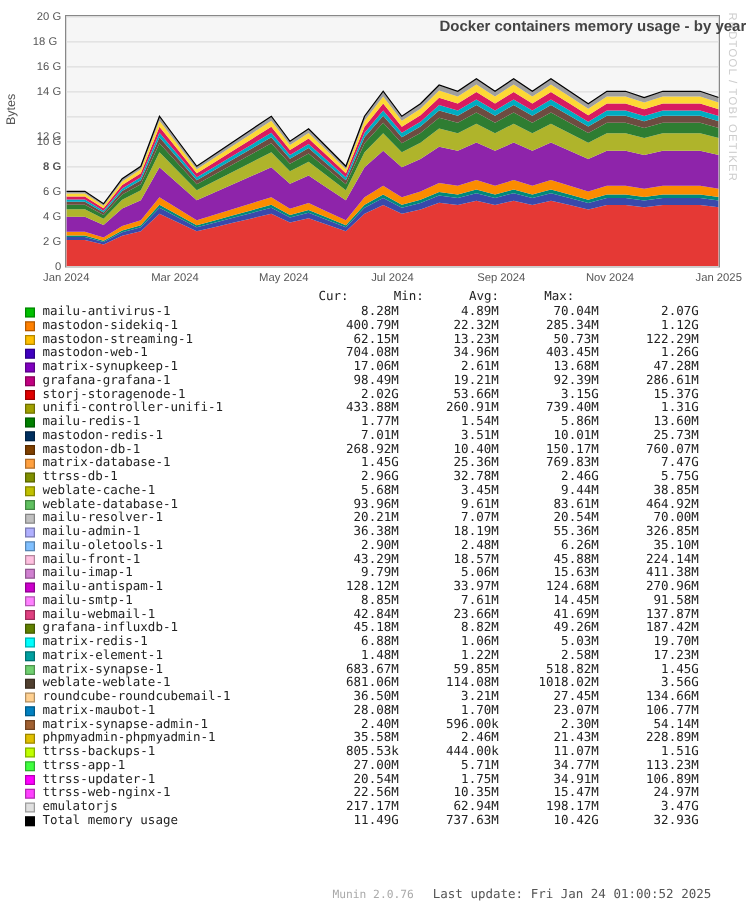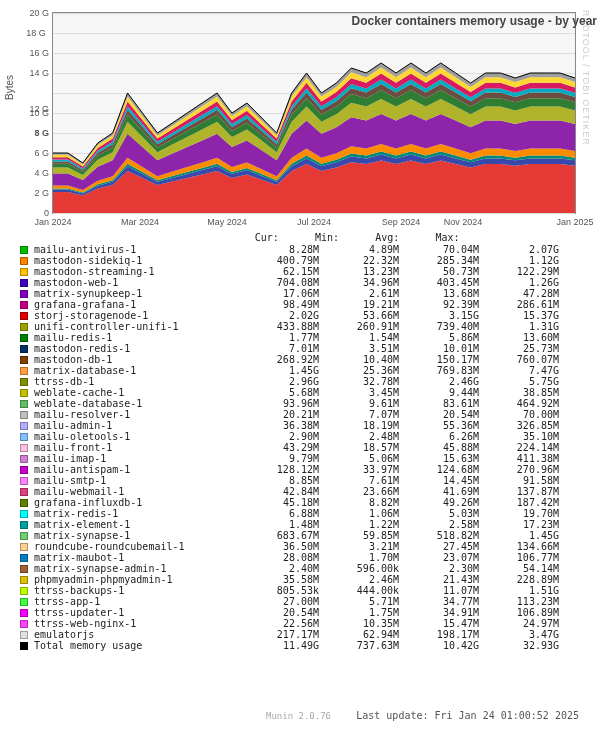--- a/index.html
+++ b/index.html
@@ -11,21 +11,21 @@
 .grid-h{position:absolute;left:0;right:0;border-top:1px solid #ddd}
 .ytick{position:absolute;left:-30px;width:26px;text-align:right;font-size:9px;color:#555;transform:translateY(-50%)}
 .xtick{position:absolute;bottom:-14px;font-size:9px;color:#555;transform:translateX(-50%);white-space:nowrap}
 .plot-area{position:absolute;left:0;right:0;top:0;bottom:0;overflow:hidden}
 .table-wrap{position:absolute;left:20px;top:232px;width:560px}
 .legend-header{font-family:monospace;font-size:10px;color:#222;white-space:pre;margin-bottom:1px}
 .legend-row{display:flex;align-items:center;height:11px;font-family:monospace;font-size:10px;color:#222}
 .swatch{width:8px;height:8px;margin-right:6px;flex:0 0 8px;border:1px solid rgba(0,0,0,.3);box-sizing:border-box}
 .lname{flex:0 0 205px;overflow:hidden;white-space:nowrap}
 .lval{width:80px;text-align:right;white-space:nowrap}
-.footer{position:absolute;right:18px;bottom:10px;font-family:monospace;font-size:10px;color:#555;text-align:left}
+.footer{position:absolute;right:28px;bottom:10px;font-family:monospace;font-size:10px;color:#555;text-align:left}
 .footer-left{position:absolute;left:0;right:0;bottom:10px;text-align:center;font-family:monospace;font-size:9px;color:#aaa}
 </style>
 </head>
 <body>
 <div class="wrapper">
   <div class="watermark">RRDTOOL / TOBI OETIKER</div>
   <div class="axis-title-y">Bytes</div>
   <div class="chart-title">Docker containers memory usage - by year</div>
   <div class="chart-area">
     <div id="yticks">
@@ -51,21 +51,21 @@
         <div class="ytick" style="top: 20px; text-align: center;">18 G</div>
         <div class="grid-h" style="top: 0px;"></div>
         <div class="ytick" style="top: 0px;">20 G</div>
       </div>
     <div id="xticks">
         <div class="xtick" style="left: 0px;">Jan 2024</div>
         <div class="xtick" style="left: 87px;">Mar 2024</div>
         <div class="xtick" style="left: 174px;">May 2024</div>
         <div class="xtick" style="left: 261px;">Jul 2024</div>
         <div class="xtick" style="left: 348px;">Sep 2024</div>
-        <div class="xtick" style="left: 410px; margin-top: 40px;">Nov 2024</div>
+        <div class="xtick" style="left: 435px; margin-top: 40px;">Nov 2024</div>
         <div class="xtick" style="left: 522px;">Jan 2025</div>
       </div>
     <div class="plot-area" id="plot"><svg width="522" height="200" preserveAspectRatio="none">
           <path d="M0,200 L0,200 L14.914285714285715,200 L29.82857142857143,200 L44.74285714285714,200 L59.65714285714286,200 L74.57142857142857,200 L89.48571428571428,200 L104.4,200 L119.31428571428572,200 L134.22857142857143,200 L149.14285714285714,200 L164.05714285714285,200 L178.97142857142856,200 L193.8857142857143,200 L208.8,200 L223.7142857142857,200 L238.62857142857143,200 L253.54285714285714,200 L268.45714285714286,200 L283.37142857142857,200 L298.2857142857143,200 L313.2,200 L328.1142857142857,200 L343.0285714285714,200 L357.9428571428571,200 L372.8571428571429,200 L387.7714285714286,200 L402.6857142857143,200 L417.6,200 L432.51428571428573,200 L447.4285714285714,200 L462.3428571428571,200 L477.25714285714287,200 L492.1714285714286,200 L507.0857142857143,200 L522,200 L522,152.75 L507.0857142857143,151 L492.1714285714286,151 L477.25714285714287,151 L462.3428571428571,152.75 L447.4285714285714,151 L432.51428571428573,151 L417.6,154.5 L402.6857142857143,151 L387.7714285714286,147.5 L372.8571428571429,151 L357.9428571428571,147.5 L343.0285714285714,151 L328.1142857142857,147.5 L313.2,151 L298.2857142857143,149.25 L283.37142857142857,154.5 L268.45714285714286,158 L253.54285714285714,151 L238.62857142857143,158 L223.7142857142857,172 L208.8,166.75 L193.8857142857143,161.5 L178.97142857142856,165 L164.05714285714285,158 L149.14285714285714,161.5 L134.22857142857143,165 L119.31428571428572,168.5 L104.4,172 L89.48571428571428,165 L74.57142857142857,158 L59.65714285714286,172 L44.74285714285714,175.5 L29.82857142857143,182.5 L14.914285714285715,179 L0,179 Z" fill="#e53935" stroke="none"></path>
           <path d="M0,179 L0,179 L14.914285714285715,179 L29.82857142857143,182.5 L44.74285714285714,175.5 L59.65714285714286,172 L74.57142857142857,158 L89.48571428571428,165 L104.4,172 L119.31428571428572,168.5 L134.22857142857143,165 L149.14285714285714,161.5 L164.05714285714285,158 L178.97142857142856,165 L193.8857142857143,161.5 L208.8,166.75 L223.7142857142857,172 L238.62857142857143,158 L253.54285714285714,151 L268.45714285714286,158 L283.37142857142857,154.5 L298.2857142857143,149.25 L313.2,151 L328.1142857142857,147.5 L343.0285714285714,151 L357.9428571428571,147.5 L372.8571428571429,151 L387.7714285714286,147.5 L402.6857142857143,151 L417.6,154.5 L432.51428571428573,151 L447.4285714285714,151 L462.3428571428571,152.75 L477.25714285714287,151 L492.1714285714286,151 L507.0857142857143,151 L522,152.75 L522,147.35 L507.0857142857143,145.4 L492.1714285714286,145.4 L477.25714285714287,145.4 L462.3428571428571,147.35 L447.4285714285714,145.4 L432.51428571428573,145.4 L417.6,149.3 L402.6857142857143,145.4 L387.7714285714286,141.5 L372.8571428571429,145.4 L357.9428571428571,141.5 L343.0285714285714,145.4 L328.1142857142857,141.5 L313.2,145.4 L298.2857142857143,143.45000000000002 L283.37142857142857,149.3 L268.45714285714286,153.2 L253.54285714285714,145.4 L238.62857142857143,153.2 L223.7142857142857,168.8 L208.8,162.95 L193.8857142857143,157.1 L178.97142857142856,161 L164.05714285714285,153.2 L149.14285714285714,157.1 L134.22857142857143,161 L119.31428571428572,164.9 L104.4,168.8 L89.48571428571428,161 L74.57142857142857,153.2 L59.65714285714286,168.8 L44.74285714285714,172.7 L29.82857142857143,180.5 L14.914285714285715,176.6 L0,176.6 Z" fill="#3949ab" stroke="none"></path>
           <path d="M0,176.6 L0,176.6 L14.914285714285715,176.6 L29.82857142857143,180.5 L44.74285714285714,172.7 L59.65714285714286,168.8 L74.57142857142857,153.2 L89.48571428571428,161 L104.4,168.8 L119.31428571428572,164.9 L134.22857142857143,161 L149.14285714285714,157.1 L164.05714285714285,153.2 L178.97142857142856,161 L193.8857142857143,157.1 L208.8,162.95 L223.7142857142857,168.8 L238.62857142857143,153.2 L253.54285714285714,145.4 L268.45714285714286,153.2 L283.37142857142857,149.3 L298.2857142857143,143.45000000000002 L313.2,145.4 L328.1142857142857,141.5 L343.0285714285714,145.4 L357.9428571428571,141.5 L372.8571428571429,145.4 L387.7714285714286,141.5 L402.6857142857143,145.4 L417.6,149.3 L432.51428571428573,145.4 L447.4285714285714,145.4 L462.3428571428571,147.35 L477.25714285714287,145.4 L492.1714285714286,145.4 L507.0857142857143,145.4 L522,147.35 L522,144.65 L507.0857142857143,142.6 L492.1714285714286,142.6 L477.25714285714287,142.6 L462.3428571428571,144.65 L447.4285714285714,142.6 L432.51428571428573,142.6 L417.6,146.7 L402.6857142857143,142.6 L387.7714285714286,138.5 L372.8571428571429,142.6 L357.9428571428571,138.5 L343.0285714285714,142.6 L328.1142857142857,138.5 L313.2,142.6 L298.2857142857143,140.55 L283.37142857142857,146.7 L268.45714285714286,150.8 L253.54285714285714,142.6 L238.62857142857143,150.8 L223.7142857142857,167.2 L208.8,161.05 L193.8857142857143,154.9 L178.97142857142856,159 L164.05714285714285,150.8 L149.14285714285714,154.9 L134.22857142857143,159 L119.31428571428572,163.1 L104.4,167.2 L89.48571428571428,159 L74.57142857142857,150.8 L59.65714285714286,167.2 L44.74285714285714,171.3 L29.82857142857143,179.5 L14.914285714285715,175.4 L0,175.4 Z" fill="#00897b" stroke="none"></path>
           <path d="M0,175.4 L0,175.4 L14.914285714285715,175.4 L29.82857142857143,179.5 L44.74285714285714,171.3 L59.65714285714286,167.2 L74.57142857142857,150.8 L89.48571428571428,159 L104.4,167.2 L119.31428571428572,163.1 L134.22857142857143,159 L149.14285714285714,154.9 L164.05714285714285,150.8 L178.97142857142856,159 L193.8857142857143,154.9 L208.8,161.05 L223.7142857142857,167.2 L238.62857142857143,150.8 L253.54285714285714,142.6 L268.45714285714286,150.8 L283.37142857142857,146.7 L298.2857142857143,140.55 L313.2,142.6 L328.1142857142857,138.5 L343.0285714285714,142.6 L357.9428571428571,138.5 L372.8571428571429,142.6 L387.7714285714286,138.5 L402.6857142857143,142.6 L417.6,146.7 L432.51428571428573,142.6 L447.4285714285714,142.6 L462.3428571428571,144.65 L477.25714285714287,142.6 L492.1714285714286,142.6 L507.0857142857143,142.6 L522,144.65 L522,137.9 L507.0857142857143,135.60000000000002 L492.1714285714286,135.60000000000002 L477.25714285714287,135.60000000000002 L462.3428571428571,137.9 L447.4285714285714,135.60000000000002 L432.51428571428573,135.60000000000002 L417.6,140.2 L402.6857142857143,135.60000000000002 L387.7714285714286,131 L372.8571428571429,135.60000000000002 L357.9428571428571,131 L343.0285714285714,135.60000000000002 L328.1142857142857,131 L313.2,135.60000000000002 L298.2857142857143,133.3 L283.37142857142857,140.2 L268.45714285714286,144.8 L253.54285714285714,135.60000000000002 L238.62857142857143,144.8 L223.7142857142857,163.2 L208.8,156.3 L193.8857142857143,149.4 L178.97142857142856,154 L164.05714285714285,144.8 L149.14285714285714,149.4 L134.22857142857143,154 L119.31428571428572,158.6 L104.4,163.2 L89.48571428571428,154 L74.57142857142857,144.8 L59.65714285714286,163.2 L44.74285714285714,167.8 L29.82857142857143,177 L14.914285714285715,172.4 L0,172.4 Z" fill="#fb8c00" stroke="none"></path>
           <path d="M0,172.4 L0,172.4 L14.914285714285715,172.4 L29.82857142857143,177 L44.74285714285714,167.8 L59.65714285714286,163.2 L74.57142857142857,144.8 L89.48571428571428,154 L104.4,163.2 L119.31428571428572,158.6 L134.22857142857143,154 L149.14285714285714,149.4 L164.05714285714285,144.8 L178.97142857142856,154 L193.8857142857143,149.4 L208.8,156.3 L223.7142857142857,163.2 L238.62857142857143,144.8 L253.54285714285714,135.60000000000002 L268.45714285714286,144.8 L283.37142857142857,140.2 L298.2857142857143,133.3 L313.2,135.60000000000002 L328.1142857142857,131 L343.0285714285714,135.60000000000002 L357.9428571428571,131 L372.8571428571429,135.60000000000002 L387.7714285714286,131 L402.6857142857143,135.60000000000002 L417.6,140.2 L432.51428571428573,135.60000000000002 L447.4285714285714,135.60000000000002 L462.3428571428571,137.9 L477.25714285714287,135.60000000000002 L492.1714285714286,135.60000000000002 L507.0857142857143,135.60000000000002 L522,137.9 L522,110.9 L507.0857142857143,107.6 L492.1714285714286,107.6 L477.25714285714287,107.6 L462.3428571428571,110.9 L447.4285714285714,107.6 L432.51428571428573,107.6 L417.6,114.2 L402.6857142857143,107.6 L387.7714285714286,101.00000000000001 L372.8571428571429,107.6 L357.9428571428571,101.00000000000001 L343.0285714285714,107.6 L328.1142857142857,101.00000000000001 L313.2,107.6 L298.2857142857143,104.3 L283.37142857142857,114.2 L268.45714285714286,120.8 L253.54285714285714,107.6 L238.62857142857143,120.8 L223.7142857142857,147.20000000000002 L208.8,137.3 L193.8857142857143,127.4 L178.97142857142856,134 L164.05714285714285,120.8 L149.14285714285714,127.4 L134.22857142857143,134 L119.31428571428572,140.6 L104.4,147.20000000000002 L89.48571428571428,134 L74.57142857142857,120.8 L59.65714285714286,147.20000000000002 L44.74285714285714,153.8 L29.82857142857143,167 L14.914285714285715,160.4 L0,160.4 Z" fill="#8e24aa" stroke="none"></path>
           <path d="M0,160.4 L0,160.4 L14.914285714285715,160.4 L29.82857142857143,167 L44.74285714285714,153.8 L59.65714285714286,147.20000000000002 L74.57142857142857,120.8 L89.48571428571428,134 L104.4,147.20000000000002 L119.31428571428572,140.6 L134.22857142857143,134 L149.14285714285714,127.4 L164.05714285714285,120.8 L178.97142857142856,134 L193.8857142857143,127.4 L208.8,137.3 L223.7142857142857,147.20000000000002 L238.62857142857143,120.8 L253.54285714285714,107.6 L268.45714285714286,120.8 L283.37142857142857,114.2 L298.2857142857143,104.3 L313.2,107.6 L328.1142857142857,101.00000000000001 L343.0285714285714,107.6 L357.9428571428571,101.00000000000001 L372.8571428571429,107.6 L387.7714285714286,101.00000000000001 L402.6857142857143,107.6 L417.6,114.2 L432.51428571428573,107.6 L447.4285714285714,107.6 L462.3428571428571,110.9 L477.25714285714287,107.6 L492.1714285714286,107.6 L507.0857142857143,107.6 L522,110.9 L522,97.39999999999999 L507.0857142857143,93.6 L492.1714285714286,93.6 L477.25714285714287,93.6 L462.3428571428571,97.39999999999999 L447.4285714285714,93.6 L432.51428571428573,93.6 L417.6,101.19999999999999 L402.6857142857143,93.6 L387.7714285714286,86.00000000000001 L372.8571428571429,93.6 L357.9428571428571,86.00000000000001 L343.0285714285714,93.6 L328.1142857142857,86.00000000000001 L313.2,93.6 L298.2857142857143,89.80000000000001 L283.37142857142857,101.19999999999999 L268.45714285714286,108.79999999999998 L253.54285714285714,93.6 L238.62857142857143,108.79999999999998 L223.7142857142857,139.20000000000002 L208.8,127.8 L193.8857142857143,116.4 L178.97142857142856,124 L164.05714285714285,108.79999999999998 L149.14285714285714,116.4 L134.22857142857143,124 L119.31428571428572,131.60000000000002 L104.4,139.20000000000002 L89.48571428571428,124 L74.57142857142857,108.79999999999998 L59.65714285714286,139.20000000000002 L44.74285714285714,146.8 L29.82857142857143,162 L14.914285714285715,154.39999999999998 L0,154.39999999999998 Z" fill="#afb42b" stroke="none"></path>
           <path d="M0,154.39999999999998 L0,154.39999999999998 L14.914285714285715,154.39999999999998 L29.82857142857143,162 L44.74285714285714,146.8 L59.65714285714286,139.20000000000002 L74.57142857142857,108.79999999999998 L89.48571428571428,124 L104.4,139.20000000000002 L119.31428571428572,131.60000000000002 L134.22857142857143,124 L149.14285714285714,116.4 L164.05714285714285,108.79999999999998 L178.97142857142856,124 L193.8857142857143,116.4 L208.8,127.8 L223.7142857142857,139.20000000000002 L238.62857142857143,108.79999999999998 L253.54285714285714,93.6 L268.45714285714286,108.79999999999998 L283.37142857142857,101.19999999999999 L298.2857142857143,89.80000000000001 L313.2,93.6 L328.1142857142857,86.00000000000001 L343.0285714285714,93.6 L357.9428571428571,86.00000000000001 L372.8571428571429,93.6 L387.7714285714286,86.00000000000001 L402.6857142857143,93.6 L417.6,101.19999999999999 L432.51428571428573,93.6 L447.4285714285714,93.6 L462.3428571428571,97.39999999999999 L477.25714285714287,93.6 L492.1714285714286,93.6 L507.0857142857143,93.6 L522,97.39999999999999 L522,89.3 L507.0857142857143,85.19999999999999 L492.1714285714286,85.19999999999999 L477.25714285714287,85.19999999999999 L462.3428571428571,89.3 L447.4285714285714,85.19999999999999 L432.51428571428573,85.19999999999999 L417.6,93.39999999999999 L402.6857142857143,85.19999999999999 L387.7714285714286,77 L372.8571428571429,85.19999999999999 L357.9428571428571,77 L343.0285714285714,85.19999999999999 L328.1142857142857,77 L313.2,85.19999999999999 L298.2857142857143,81.10000000000002 L283.37142857142857,93.39999999999999 L268.45714285714286,101.59999999999998 L253.54285714285714,85.19999999999999 L238.62857142857143,101.59999999999998 L223.7142857142857,134.4 L208.8,122.1 L193.8857142857143,109.80000000000001 L178.97142857142856,118 L164.05714285714285,101.59999999999998 L149.14285714285714,109.80000000000001 L134.22857142857143,118 L119.31428571428572,126.2 L104.4,134.4 L89.48571428571428,118 L74.57142857142857,101.59999999999998 L59.65714285714286,134.4 L44.74285714285714,142.6 L29.82857142857143,159 L14.914285714285715,150.79999999999998 L0,150.79999999999998 Z" fill="#2e7d32" stroke="none"></path>
@@ -290,20 +290,28 @@
         </div>
         <div class="legend-row">
           <div class="swatch" style="background: rgb(112, 208, 112);"></div>
           <div class="lname">matrix-synapse-1</div>
           <div class="lval">683.67M</div>
           <div class="lval">59.85M</div>
           <div class="lval">518.82M</div>
           <div class="lval">1.45G</div>
         </div>
         <div class="legend-row">
+          <div class="swatch" style="background: rgb(80, 64, 48);"></div>
+          <div class="lname">weblate-weblate-1</div>
+          <div class="lval">681.06M</div>
+          <div class="lval">114.08M</div>
+          <div class="lval">1018.02M</div>
+          <div class="lval">3.56G</div>
+        </div>
+        <div class="legend-row">
           <div class="swatch" style="background: rgb(255, 208, 144);"></div>
           <div class="lname">roundcube-roundcubemail-1</div>
           <div class="lval">36.50M</div>
           <div class="lval">3.21M</div>
           <div class="lval">27.45M</div>
           <div class="lval">134.66M</div>
         </div>
         <div class="legend-row">
           <div class="swatch" style="background: rgb(0, 128, 192);"></div>
           <div class="lname">matrix-maubot-1</div>

